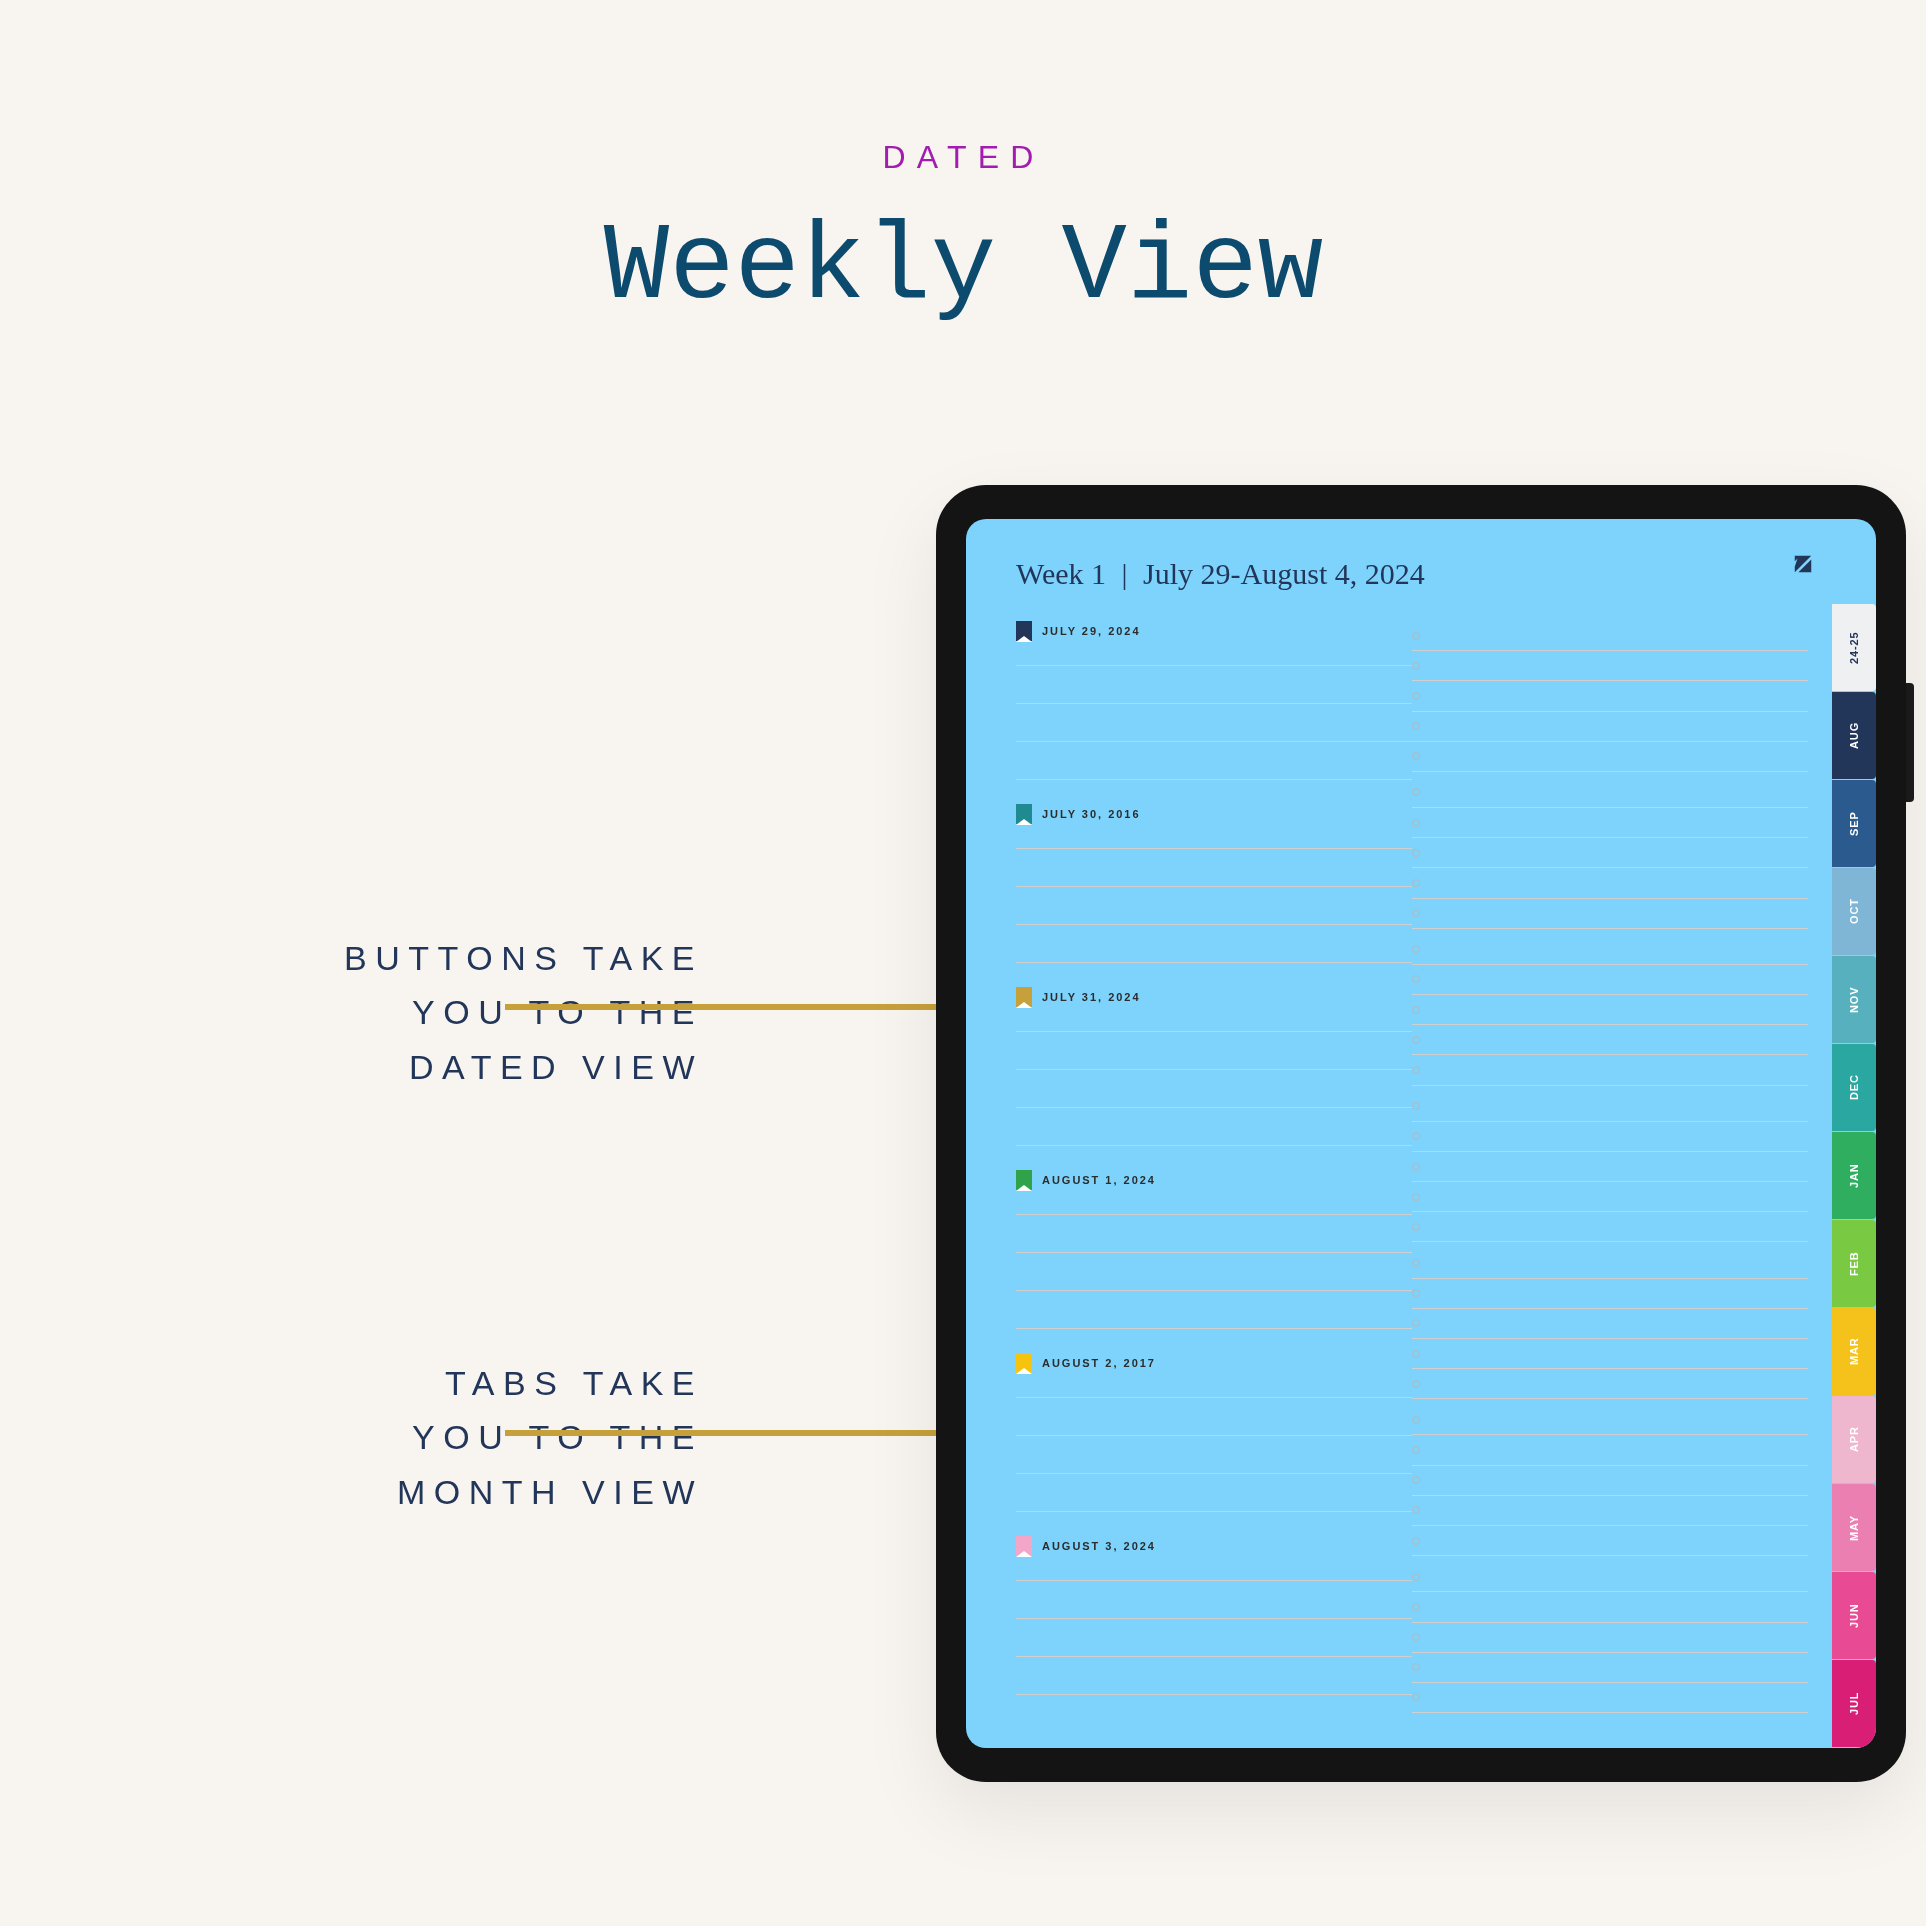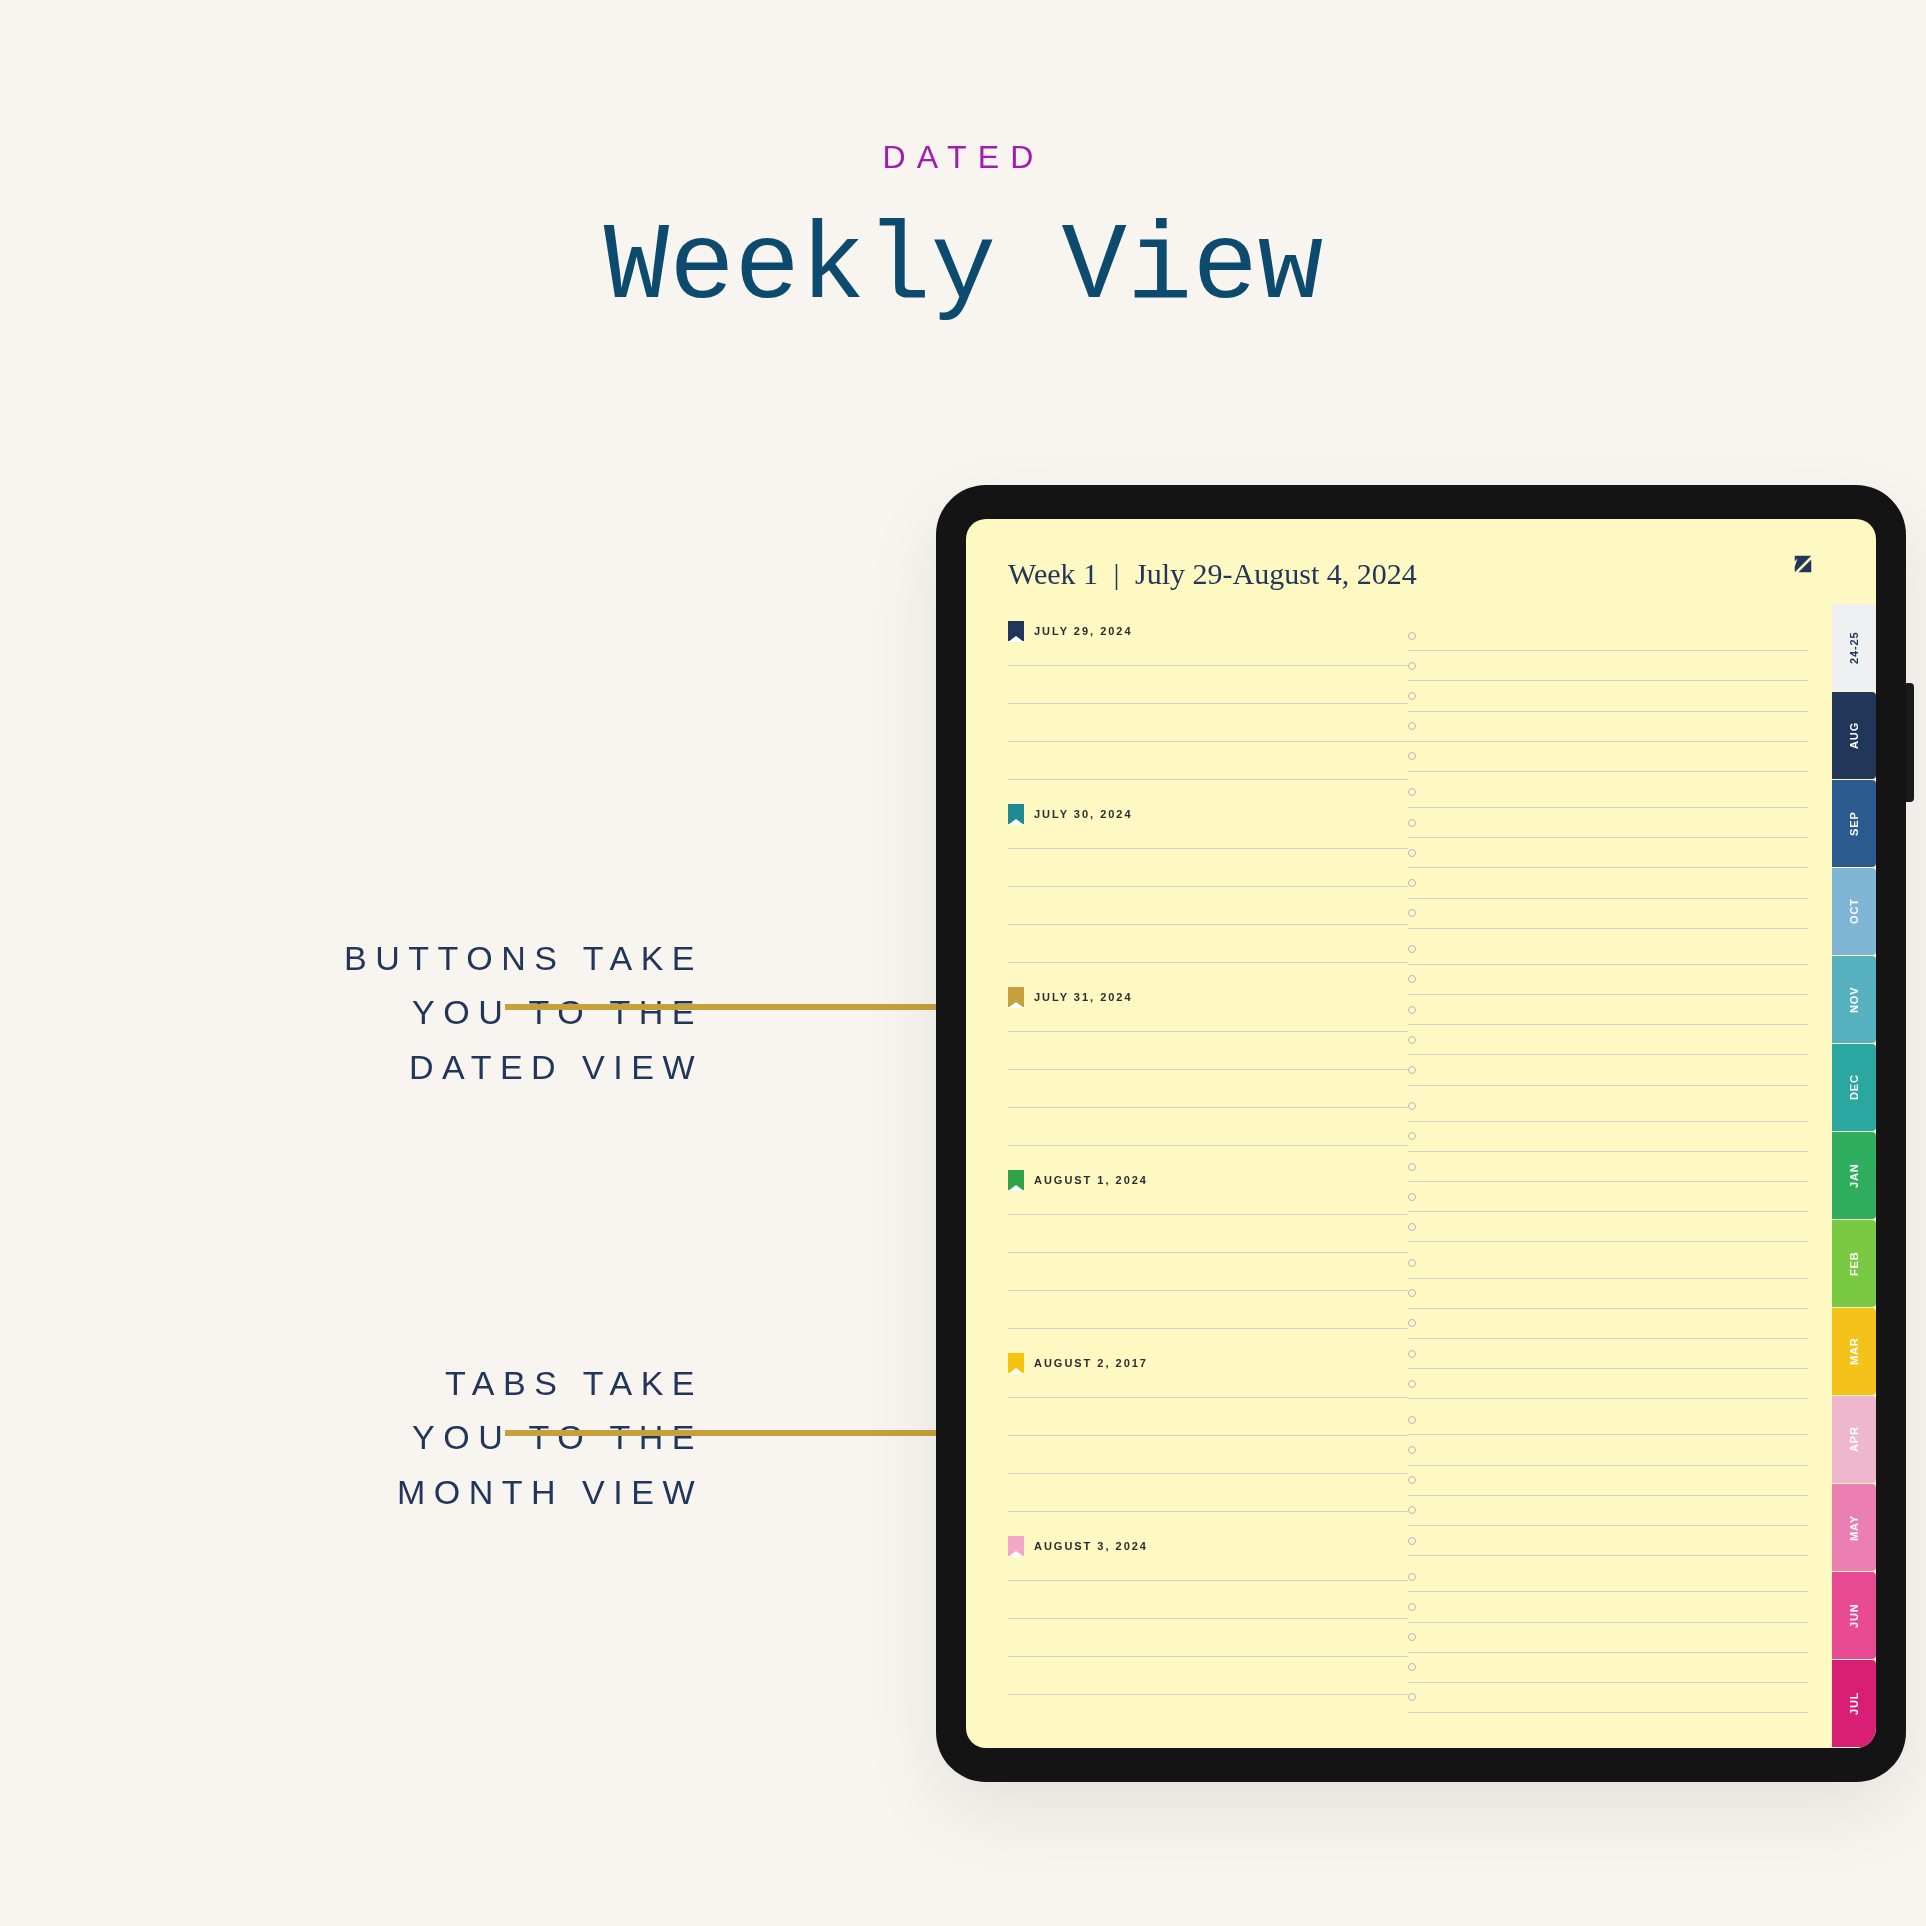--- a/index.html
+++ b/index.html
@@ -81,25 +81,26 @@
   }
   .tablet::before{
     content:"";
     position:absolute;
     right:-8px; top:198px; width:8px; height:119px;
     background:#1a1a1a; border-radius:0 4px 4px 0;
   }
   .screen {
     width: 100%;
     height: 100%;
-    background: #fef9c3;
+    background: #7dd3fc;
     border-radius: 20px;
     position: relative;
     overflow: hidden;
     display: flex;
+    padding-left: 8px;
   }
   .planner {
     flex: 1;
     padding: 38px 24px 24px 42px;
     position: relative;
   }
   .planner-title {
     font-family: Georgia, serif;
     font-size: 30px;
     color: #22365a;
@@ -221,21 +222,21 @@
               <div class="rules">
                 <div class="rule"></div>
                 <div class="rule"></div>
                 <div class="rule"></div>
                 <div class="rule"></div>
               </div>
             </div>
             <div class="day-block">
               <div class="day-header">
                 <div class="day-tag" style="background: rgb(31, 138, 146);"></div>
-                <div class="day-date">JULY 30, 2024</div>
+                <div class="day-date">JULY 30, 2016</div>
               </div>
               <div class="rules">
                 <div class="rule"></div>
                 <div class="rule"></div>
                 <div class="rule"></div>
                 <div class="rule"></div>
               </div>
             </div>
             <div class="day-block">
               <div class="day-header">

